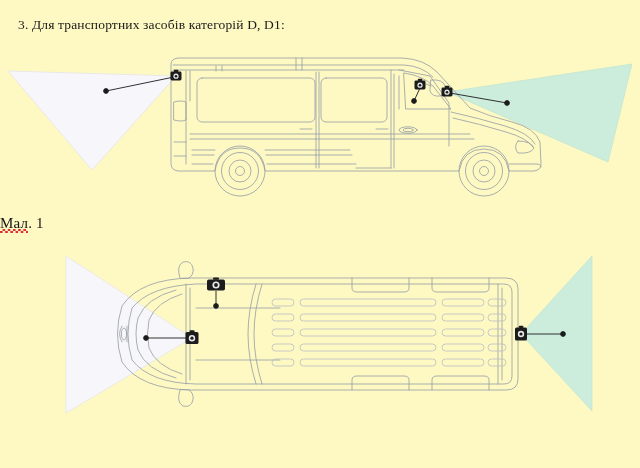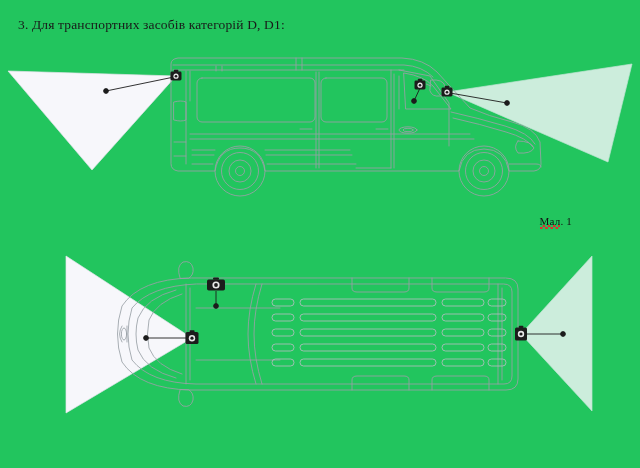--- a/index.html
+++ b/index.html
@@ -11,21 +11,21 @@
     width: 640px;
     height: 468px;
     position: relative;
     font-family: "Liberation Serif", "DejaVu Serif", serif;
     color: #1a1a1a;
     overflow: hidden;
   }
   #page {
     position: absolute;
     inset: 0;
-    background: #22c55e;
+    background: #fef9c3;
   }
   #heading {
     position: absolute;
     left: 18px;
     top: 17px;
     font-size: 13.5px;
     letter-spacing: 0.15px;
     white-space: nowrap;
     color: #191919;
   }
@@ -33,22 +33,22 @@
     position: absolute;
     left: 0;
     width: 640px;
   }
   #fig1-wrap { top: 46px; height: 165px; }
   #fig2-wrap { top: 248px; height: 172px; }
 
   .caption {
     position: absolute;
     width: 572px;
-    text-align: right;
-    font-size: 11px;
+    text-align: left;
+    font-size: 15px;
     color: #141414;
     letter-spacing: 0.2px;
   }
   #caption1 { top: 215px; left: 0; }
   #caption2 { top: 433px; left: 0; }
   .caption .sp {
     
     background-image:
       radial-gradient(circle at 1.3px 3.1px, #e03030 1.05px, rgba(224,48,48,0) 1.25px),
       radial-gradient(circle at 3.9px 1.1px, #e03030 1.05px, rgba(224,48,48,0) 1.25px);

